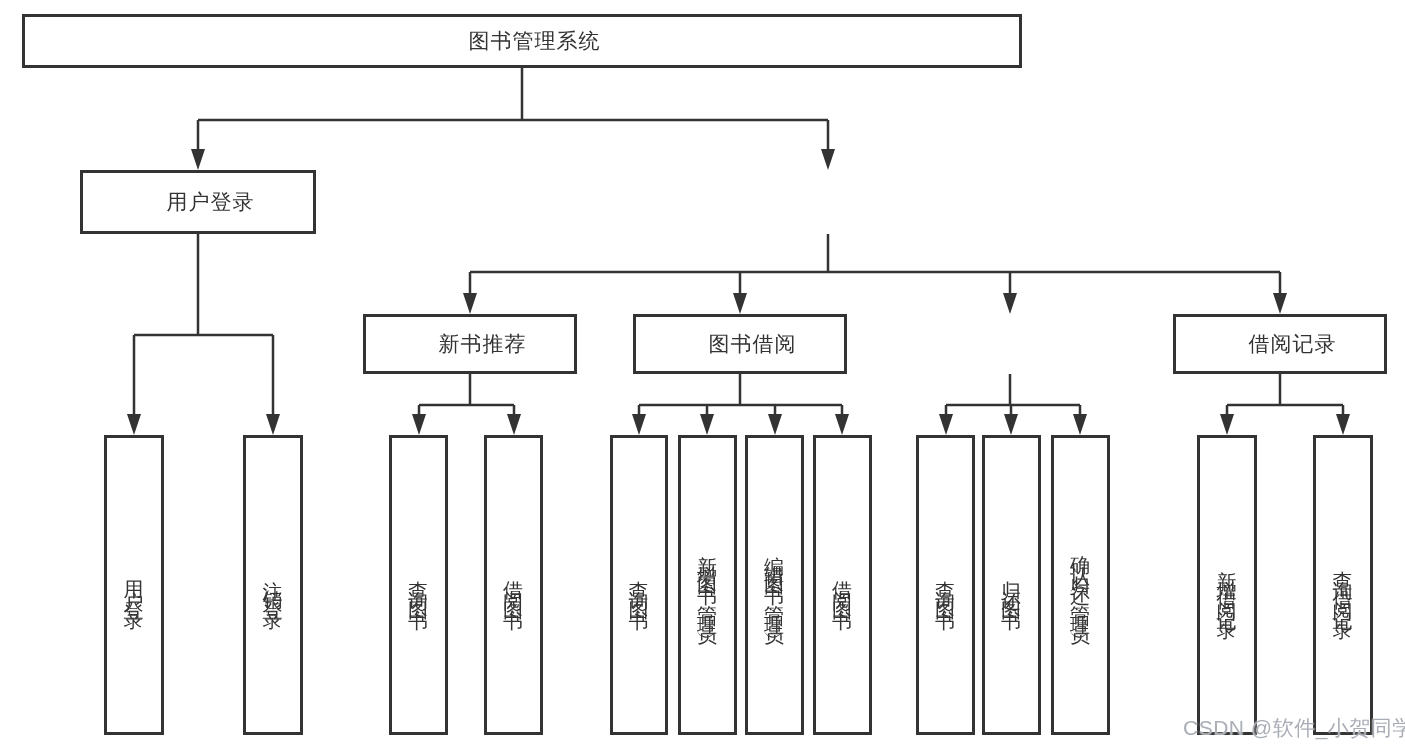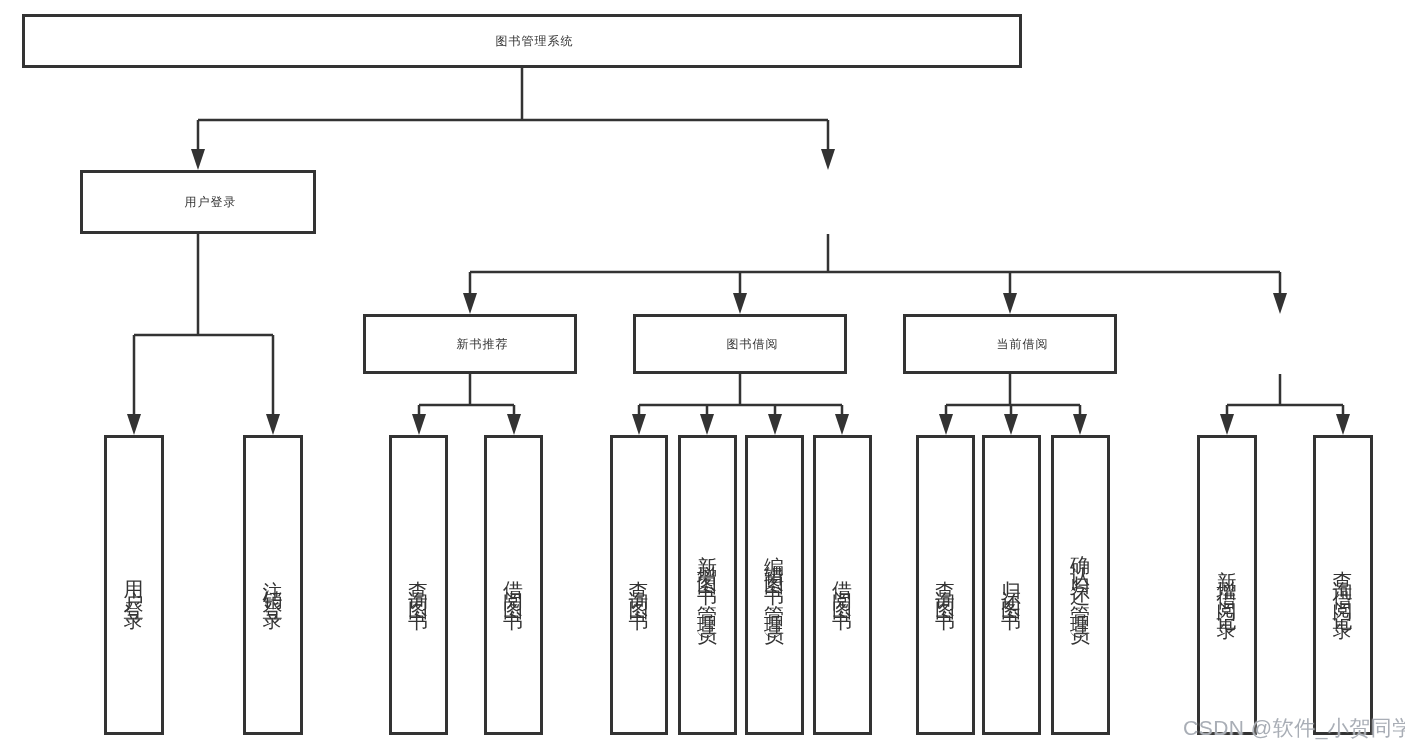--- a/index.html
+++ b/index.html
@@ -36,21 +36,21 @@
     stroke: none;
   }
 
   .hbox {
     position: absolute;
     border: 3px solid var(--line);
     background: var(--box-bg);
     display: flex;
     align-items: center;
     justify-content: center;
-    font-size: 12px;
+    font-size: 21px;
     color: var(--text);
     letter-spacing: 1px;
     white-space: nowrap;
     padding-left: 25px;
   }
 
   .vbox {
     position: absolute;
     border: 3px solid var(--line);
     background: var(--box-bg);
@@ -119,21 +119,21 @@
     <polygon points="1220,414 1234,414 1227,435"></polygon>
     <polygon points="1336,414 1350,414 1343,435"></polygon>
   </svg>
 
   <div class="hbox" style="left:22px; top:14px; width:1000px; height:54px;">图书管理系统</div>
 
   <div class="hbox" style="left:80px; top:170px; width:236px; height:64px;">用户登录</div>
 
   <div class="hbox" style="left:633px; top:314px; width:214px; height:60px;">图书借阅</div>
   <div class="hbox" style="left:363px; top:314px; width:214px; height:60px;">新书推荐</div>
-  <div class="hbox" style="left:903px; top:314px; width:214px; height:60px;">当前借阅</div>
+  <div class="hbox" style="left:1173px; top:314px; width:214px; height:60px;">借阅记录</div>
 
   <div class="vbox" style="left:104px; top:435px; width:60px; height:300px;">用户登录</div>
   <div class="vbox" style="left:243px; top:435px; width:60px; height:300px;">注销登录</div>
 
   <div class="vbox" style="left:389px; top:435px; width:59px; height:300px;">查询图书</div>
   <div class="vbox" style="left:484px; top:435px; width:59px; height:300px;">借阅图书</div>
 
   <div class="vbox" style="left:610px; top:435px; width:58px; height:300px;">查询图书</div>
   <div class="vbox" style="left:678px; top:435px; width:59px; height:300px;">新增图书（管理员）</div>
   <div class="vbox" style="left:745px; top:435px; width:59px; height:300px;">编辑图书（管理员）</div>

